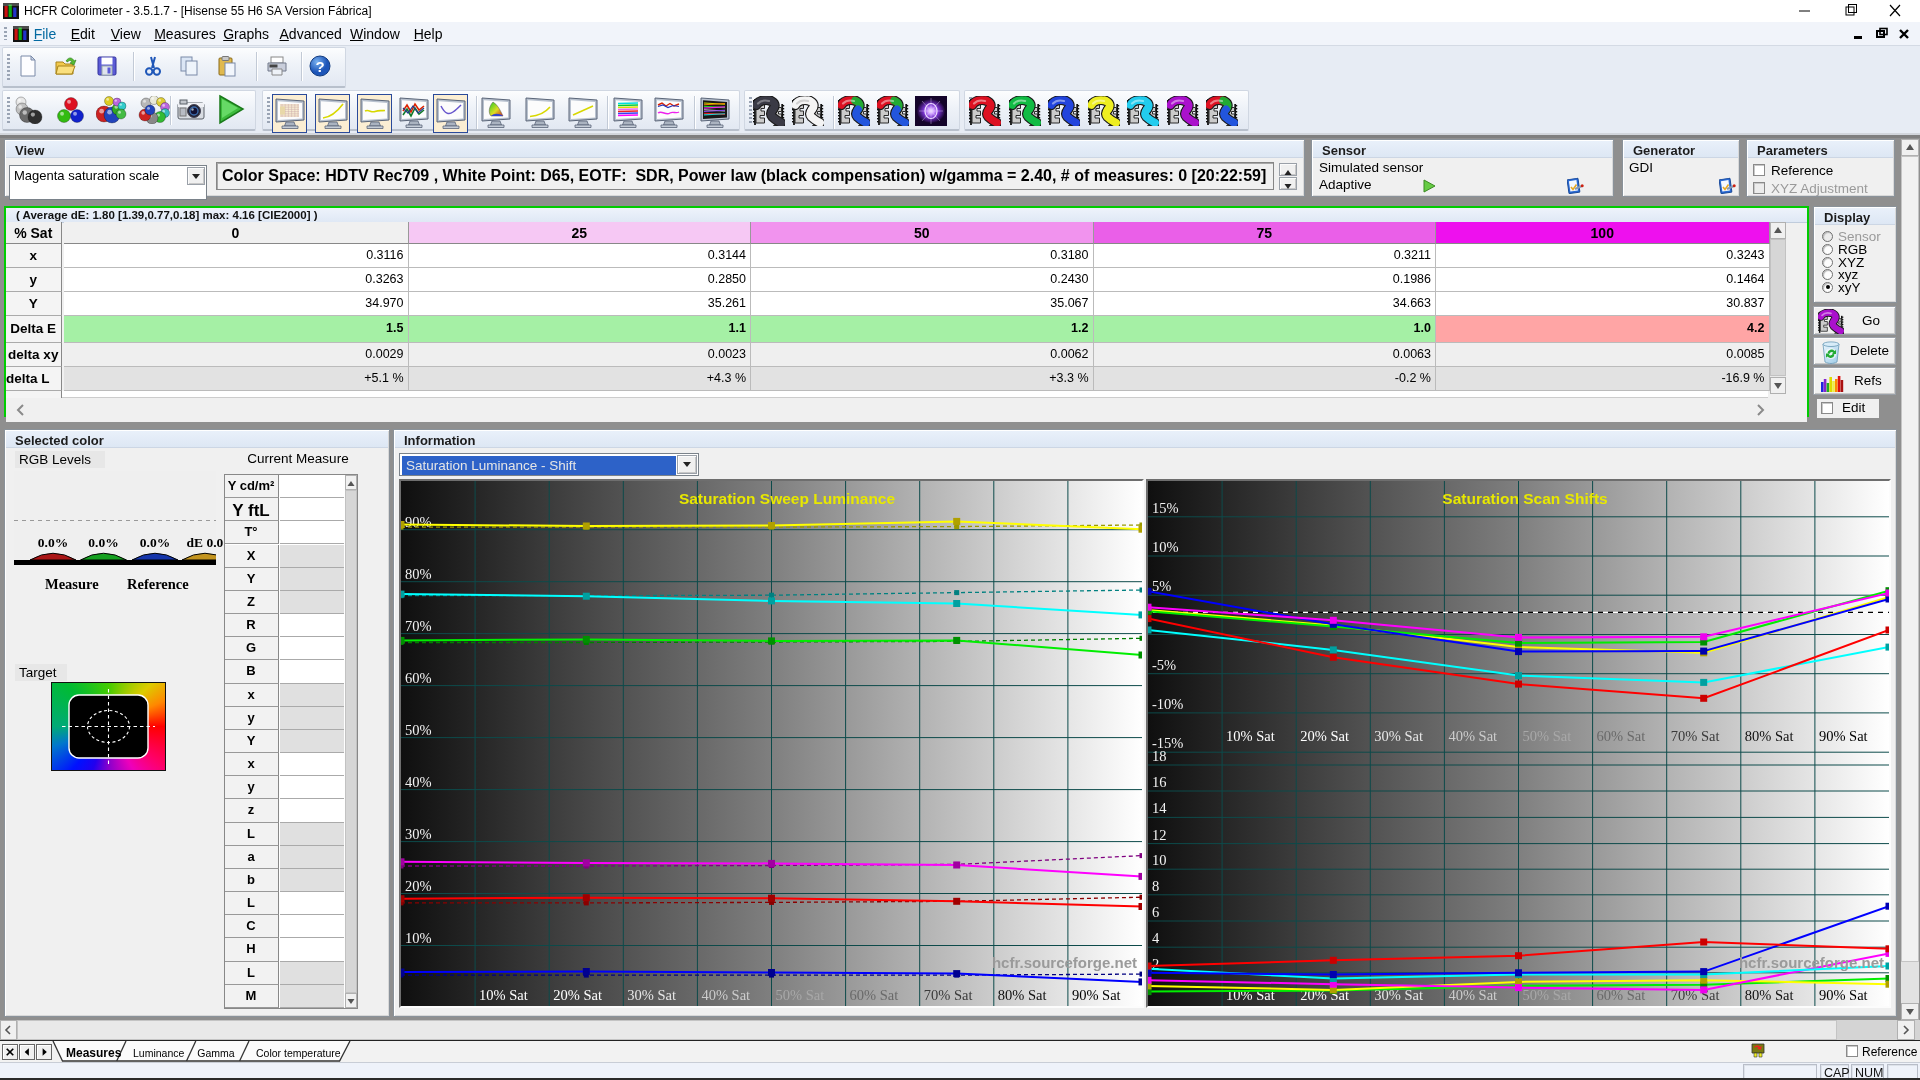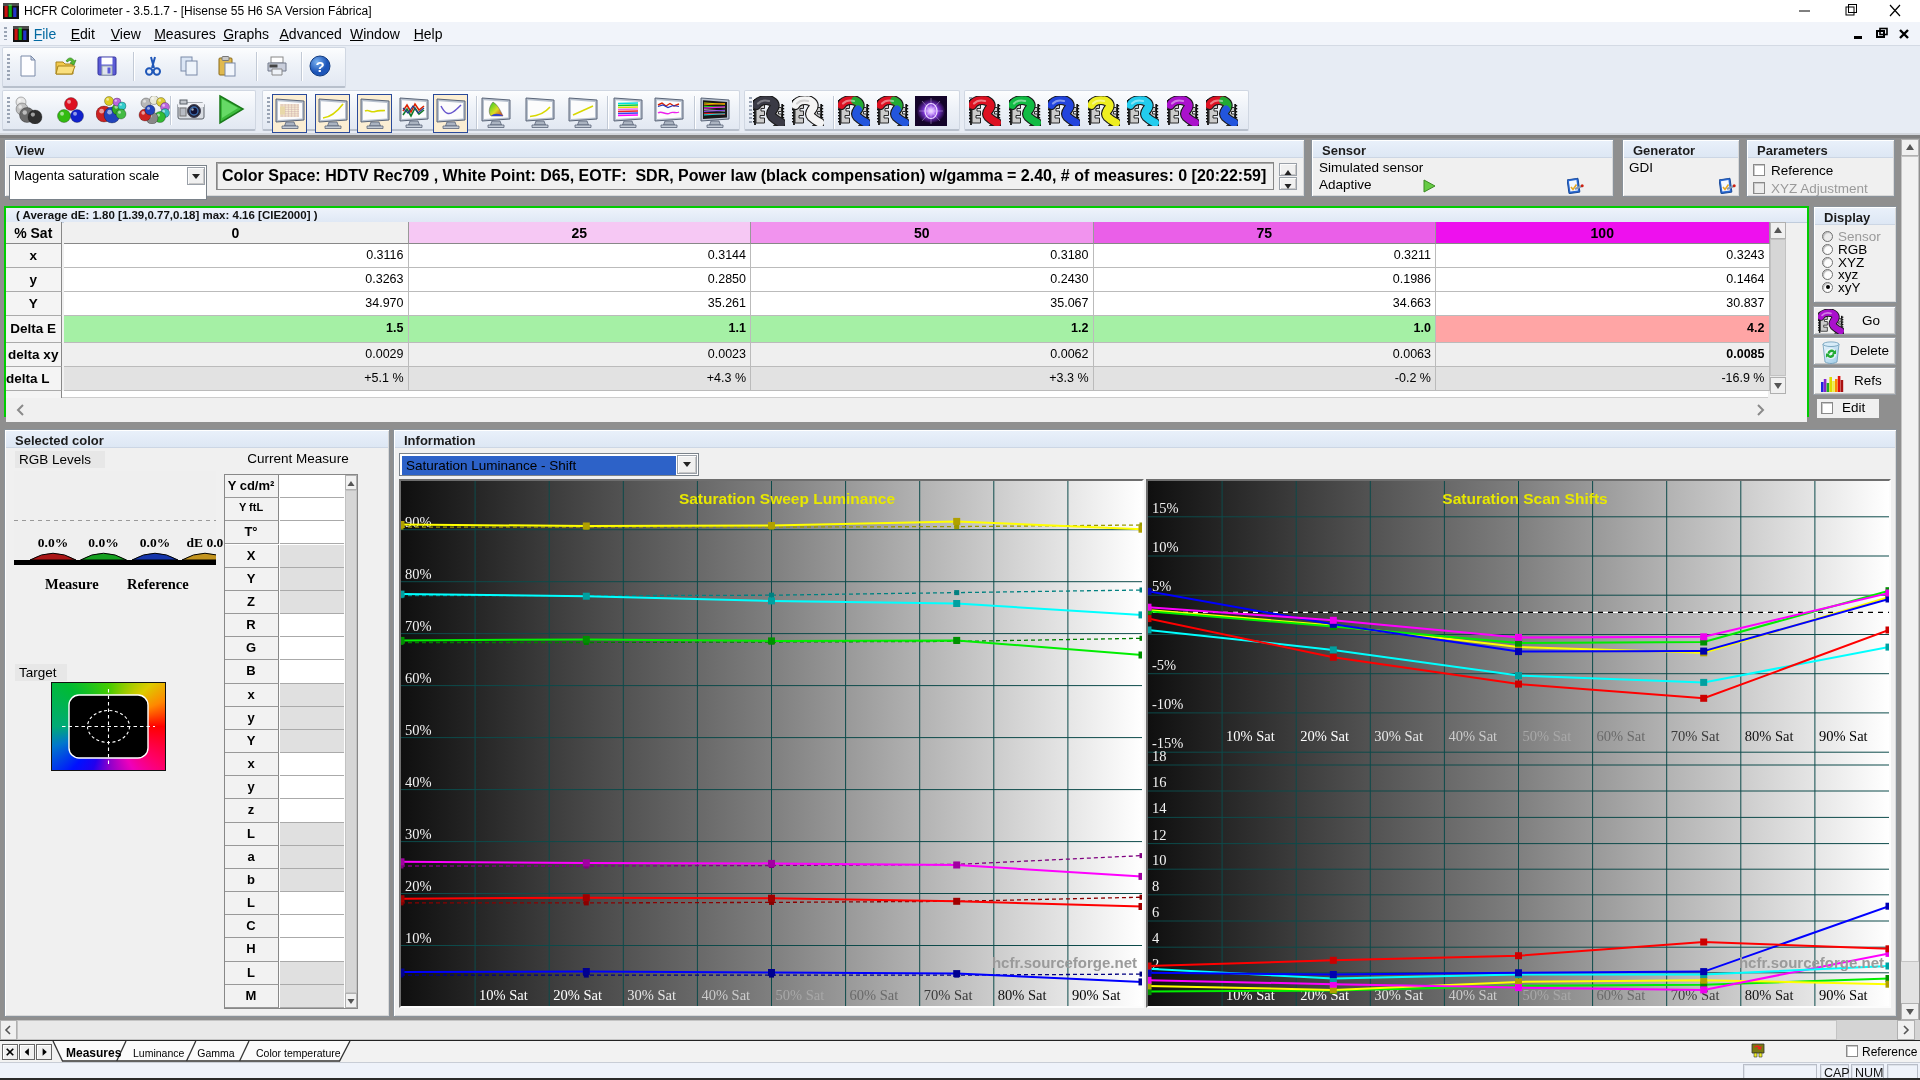--- a/index.html
+++ b/index.html
@@ -765,21 +765,21 @@
 <div class="abs cell num" style="left:57.5px;top:107.5px;width:345.0px;height:27.5px;background:#a5f0a5;border-right:1px solid #bbb;border-bottom:1px solid #bbb;font-weight:bold;padding-top:5.75px;">1.5</div>
 <div class="abs cell num" style="left:402.5px;top:107.5px;width:342.5px;height:27.5px;background:#a5f0a5;border-right:1px solid #bbb;border-bottom:1px solid #bbb;font-weight:bold;padding-top:5.75px;">1.1</div>
 <div class="abs cell num" style="left:745px;top:107.5px;width:342.5px;height:27.5px;background:#a5f0a5;border-right:1px solid #bbb;border-bottom:1px solid #bbb;font-weight:bold;padding-top:5.75px;">1.2</div>
 <div class="abs cell num" style="left:1087.5px;top:107.5px;width:342.5px;height:27.5px;background:#a5f0a5;border-right:1px solid #bbb;border-bottom:1px solid #bbb;font-weight:bold;padding-top:5.75px;">1.0</div>
 <div class="abs cell num" style="left:1430px;top:107.5px;width:333.5px;height:27.5px;background:#ffa5a5;border-right:1px solid #bbb;border-bottom:1px solid #bbb;font-weight:bold;padding-top:5.75px;">4.2</div>
 <div class="abs" style="left:0px;top:135px;width:55.5px;height:24px;background:#f4f4f4;border-right:1px solid #888;border-bottom:1px solid #aaa;font-weight:bold;font-size:13.5px;text-align:center;white-space:nowrap;padding-top:4.0px;">delta xy</div>
 <div class="abs cell num" style="left:57.5px;top:135px;width:345.0px;height:24px;background:#efefef;border-right:1px solid #bbb;border-bottom:1px solid #bbb;font-weight:normal;padding-top:4.0px;">0.0029</div>
 <div class="abs cell num" style="left:402.5px;top:135px;width:342.5px;height:24px;background:#efefef;border-right:1px solid #bbb;border-bottom:1px solid #bbb;font-weight:normal;padding-top:4.0px;">0.0023</div>
 <div class="abs cell num" style="left:745px;top:135px;width:342.5px;height:24px;background:#efefef;border-right:1px solid #bbb;border-bottom:1px solid #bbb;font-weight:normal;padding-top:4.0px;">0.0062</div>
 <div class="abs cell num" style="left:1087.5px;top:135px;width:342.5px;height:24px;background:#efefef;border-right:1px solid #bbb;border-bottom:1px solid #bbb;font-weight:normal;padding-top:4.0px;">0.0063</div>
-<div class="abs cell num" style="left:1430px;top:135px;width:333.5px;height:24px;background:#efefef;border-right:1px solid #bbb;border-bottom:1px solid #bbb;font-weight:bold;padding-top:4.0px;">0.0085</div>
+<div class="abs cell num" style="left:1430px;top:135px;width:333.5px;height:24px;background:#efefef;border-right:1px solid #bbb;border-bottom:1px solid #bbb;font-weight:normal;padding-top:4.0px;">0.0085</div>
 <div class="abs" style="left:0px;top:159px;width:55.5px;height:24px;background:#f4f4f4;border-right:1px solid #888;border-bottom:1px solid #aaa;font-weight:bold;font-size:13.5px;white-space:nowrap;padding-top:4.0px;">delta L</div>
 <div class="abs cell num" style="left:57.5px;top:159px;width:345.0px;height:24px;background:#e2e2e2;border-right:1px solid #bbb;border-bottom:1px solid #bbb;font-weight:normal;padding-top:4.0px;">+5.1 %</div>
 <div class="abs cell num" style="left:402.5px;top:159px;width:342.5px;height:24px;background:#e2e2e2;border-right:1px solid #bbb;border-bottom:1px solid #bbb;font-weight:normal;padding-top:4.0px;">+4.3 %</div>
 <div class="abs cell num" style="left:745px;top:159px;width:342.5px;height:24px;background:#e2e2e2;border-right:1px solid #bbb;border-bottom:1px solid #bbb;font-weight:normal;padding-top:4.0px;">+3.3 %</div>
 <div class="abs cell num" style="left:1087.5px;top:159px;width:342.5px;height:24px;background:#e2e2e2;border-right:1px solid #bbb;border-bottom:1px solid #bbb;font-weight:normal;padding-top:4.0px;">-0.2 %</div>
 <div class="abs cell num" style="left:1430px;top:159px;width:333.5px;height:24px;background:#e2e2e2;border-right:1px solid #bbb;border-bottom:1px solid #bbb;font-weight:normal;padding-top:4.0px;">-16.9 %</div>
 <div class="abs" style="left:0px;top:183px;width:1761.5px;height:6.5px;background:#fff;border-bottom:1px solid #ccc;"></div>
 <div class="abs" style="left:0px;top:183px;width:55.5px;height:6.5px;background:#f4f4f4;border-right:1px solid #888;"></div>
 <div class="abs" style="left:1763.5px;top:14px;width:16.5px;height:171.5px;background:#e9e9e9;">
 <div class="abs" style="left:0;top:0;width:16.5px;height:17px;background:#f0f0f0;border:1px solid #b0b0b0;"><svg width="14" height="15" viewBox="0 0 14 15">
@@ -907,21 +907,21 @@
           <rect x="17" y="12" width="79" height="63" rx="10" fill="#000" stroke="#fff" stroke-width="1.4"></rect>
           <line x1="56.5" y1="6" x2="56.5" y2="81" stroke="#fff" stroke-width="1.1" stroke-dasharray="3.5 3"></line>
           <line x1="10" y1="43.5" x2="103" y2="43.5" stroke="#fff" stroke-width="1.1" stroke-dasharray="3.5 3"></line>
           <ellipse cx="56.5" cy="43.5" rx="21" ry="16" fill="none" stroke="#fff" stroke-width="1.1" stroke-dasharray="3 2.5"></ellipse>
         </svg>
       </div>
 <div class="abs" style="left:238px;top:21px;width:110px;text-align:center;font-size:13.5px;">Current Measure</div>
 <div class="abs" style="left:218.5px;top:44px;width:134px;height:534.9100000000001px;border:1px solid #888;background:#fff;"></div>
 <div class="abs" style="left:219.5px;top:45.0px;width:54px;height:23.17px;background:#f2f2f2;border-right:1px solid #888;border-bottom:1px solid #999;font-weight:bold;font-size:13px;text-align:center;padding-top:3.085000000000001px;">Y cd/m²</div>
 <div class="abs" style="left:274.5px;top:45.0px;width:64px;height:23.17px;background:#ffffff;border-bottom:1px solid #aaa;"></div>
-<div class="abs" style="left:219.5px;top:68.17px;width:54px;height:23.17px;background:#f2f2f2;border-right:1px solid #888;border-bottom:1px solid #999;font-weight:bold;font-size:11px;text-align:center;padding-top:3.085000000000001px;">Y ftL</div>
+<div class="abs" style="left:219.5px;top:68.17px;width:54px;height:23.17px;background:#f2f2f2;border-right:1px solid #888;border-bottom:1px solid #999;font-weight:bold;font-size:17px;text-align:center;padding-top:3.085000000000001px;">Y ftL</div>
 <div class="abs" style="left:274.5px;top:68.17px;width:64px;height:23.17px;background:#ffffff;border-bottom:1px solid #aaa;"></div>
 <div class="abs" style="left:219.5px;top:91.34px;width:54px;height:23.17px;background:#f2f2f2;border-right:1px solid #888;border-bottom:1px solid #999;font-weight:bold;font-size:13px;text-align:center;padding-top:3.085000000000001px;">T°</div>
 <div class="abs" style="left:274.5px;top:91.34px;width:64px;height:23.17px;background:#ffffff;border-bottom:1px solid #aaa;"></div>
 <div class="abs" style="left:219.5px;top:114.51px;width:54px;height:23.17px;background:#f2f2f2;border-right:1px solid #888;border-bottom:1px solid #999;font-weight:bold;font-size:13px;text-align:center;padding-top:3.085000000000001px;">X</div>
 <div class="abs" style="left:274.5px;top:114.51px;width:64px;height:23.17px;background:#e0e0e0;border-bottom:1px solid #aaa;"></div>
 <div class="abs" style="left:219.5px;top:137.68px;width:54px;height:23.17px;background:#f2f2f2;border-right:1px solid #888;border-bottom:1px solid #999;font-weight:bold;font-size:13px;text-align:center;padding-top:3.085000000000001px;">Y</div>
 <div class="abs" style="left:274.5px;top:137.68px;width:64px;height:23.17px;background:#e0e0e0;border-bottom:1px solid #aaa;"></div>
 <div class="abs" style="left:219.5px;top:160.85000000000002px;width:54px;height:23.17px;background:#f2f2f2;border-right:1px solid #888;border-bottom:1px solid #999;font-weight:bold;font-size:13px;text-align:center;padding-top:3.085000000000001px;">Z</div>
 <div class="abs" style="left:274.5px;top:160.85000000000002px;width:64px;height:23.17px;background:#e0e0e0;border-bottom:1px solid #aaa;"></div>
 <div class="abs" style="left:219.5px;top:184.02px;width:54px;height:23.17px;background:#f2f2f2;border-right:1px solid #888;border-bottom:1px solid #999;font-weight:bold;font-size:13px;text-align:center;padding-top:3.085000000000001px;">R</div>
@@ -966,21 +966,21 @@
 <div class="abs" style="left:0;top:517.9100000000001px;width:12.5px;height:15px;background:#f0f0f0;border:1px solid #b0b0b0;"><svg width="10" height="13" viewBox="0 0 10 13">
             <path d="M1.5 4 L8.5 4 L5 9 z" fill="#555"></path>
           </svg></div>
 </div>
 </div>
 <div class="panel" style="left:393px;top:429px;width:1504px;height:588px;">
 <div class="cap">
         <b>Information</b>
       </div>
 <div class="abs" style="left:5px;top:23px;width:300px;height:23px;background:#fff;border:1px solid #7a828a;">
-<div class="abs" style="left:2px;top:2px;width:274px;height:19px;background:#2d62c8;color:#000000;font-size:13.5px;padding:2px 0 0 4px;">Saturation Luminance - Shift</div>
+<div class="abs" style="left:2px;top:2px;width:274px;height:19px;background:#2d62c8;color:#e5e5e5;font-size:13.5px;padding:2px 0 0 4px;">Saturation Luminance - Shift</div>
 <div class="btn3d" style="right:1px;top:1px;width:20px;height:19px;"><svg width="18" height="17" viewBox="0 0 18 17">
             <path d="M5 6 L9 11 L13 6 z" fill="#222"></path>
           </svg></div>
 </div>
 </div>
 <div class="abs" style="left:399px;top:479px;width:745px;height:529px;border-top:2px solid #6e6e6e;border-left:2px solid #6e6e6e;border-right:2px solid #fcfcfc;border-bottom:2px solid #fcfcfc;"><svg width="741" height="525" viewBox="0 0 741 525">
         <defs>
           <linearGradient id="bg1" x1="0" y1="0" x2="1" y2="0">
             <stop offset="0%" stop-color="#0f0f0f"></stop>
             <stop offset="50%" stop-color="#7f7f7f"></stop>

